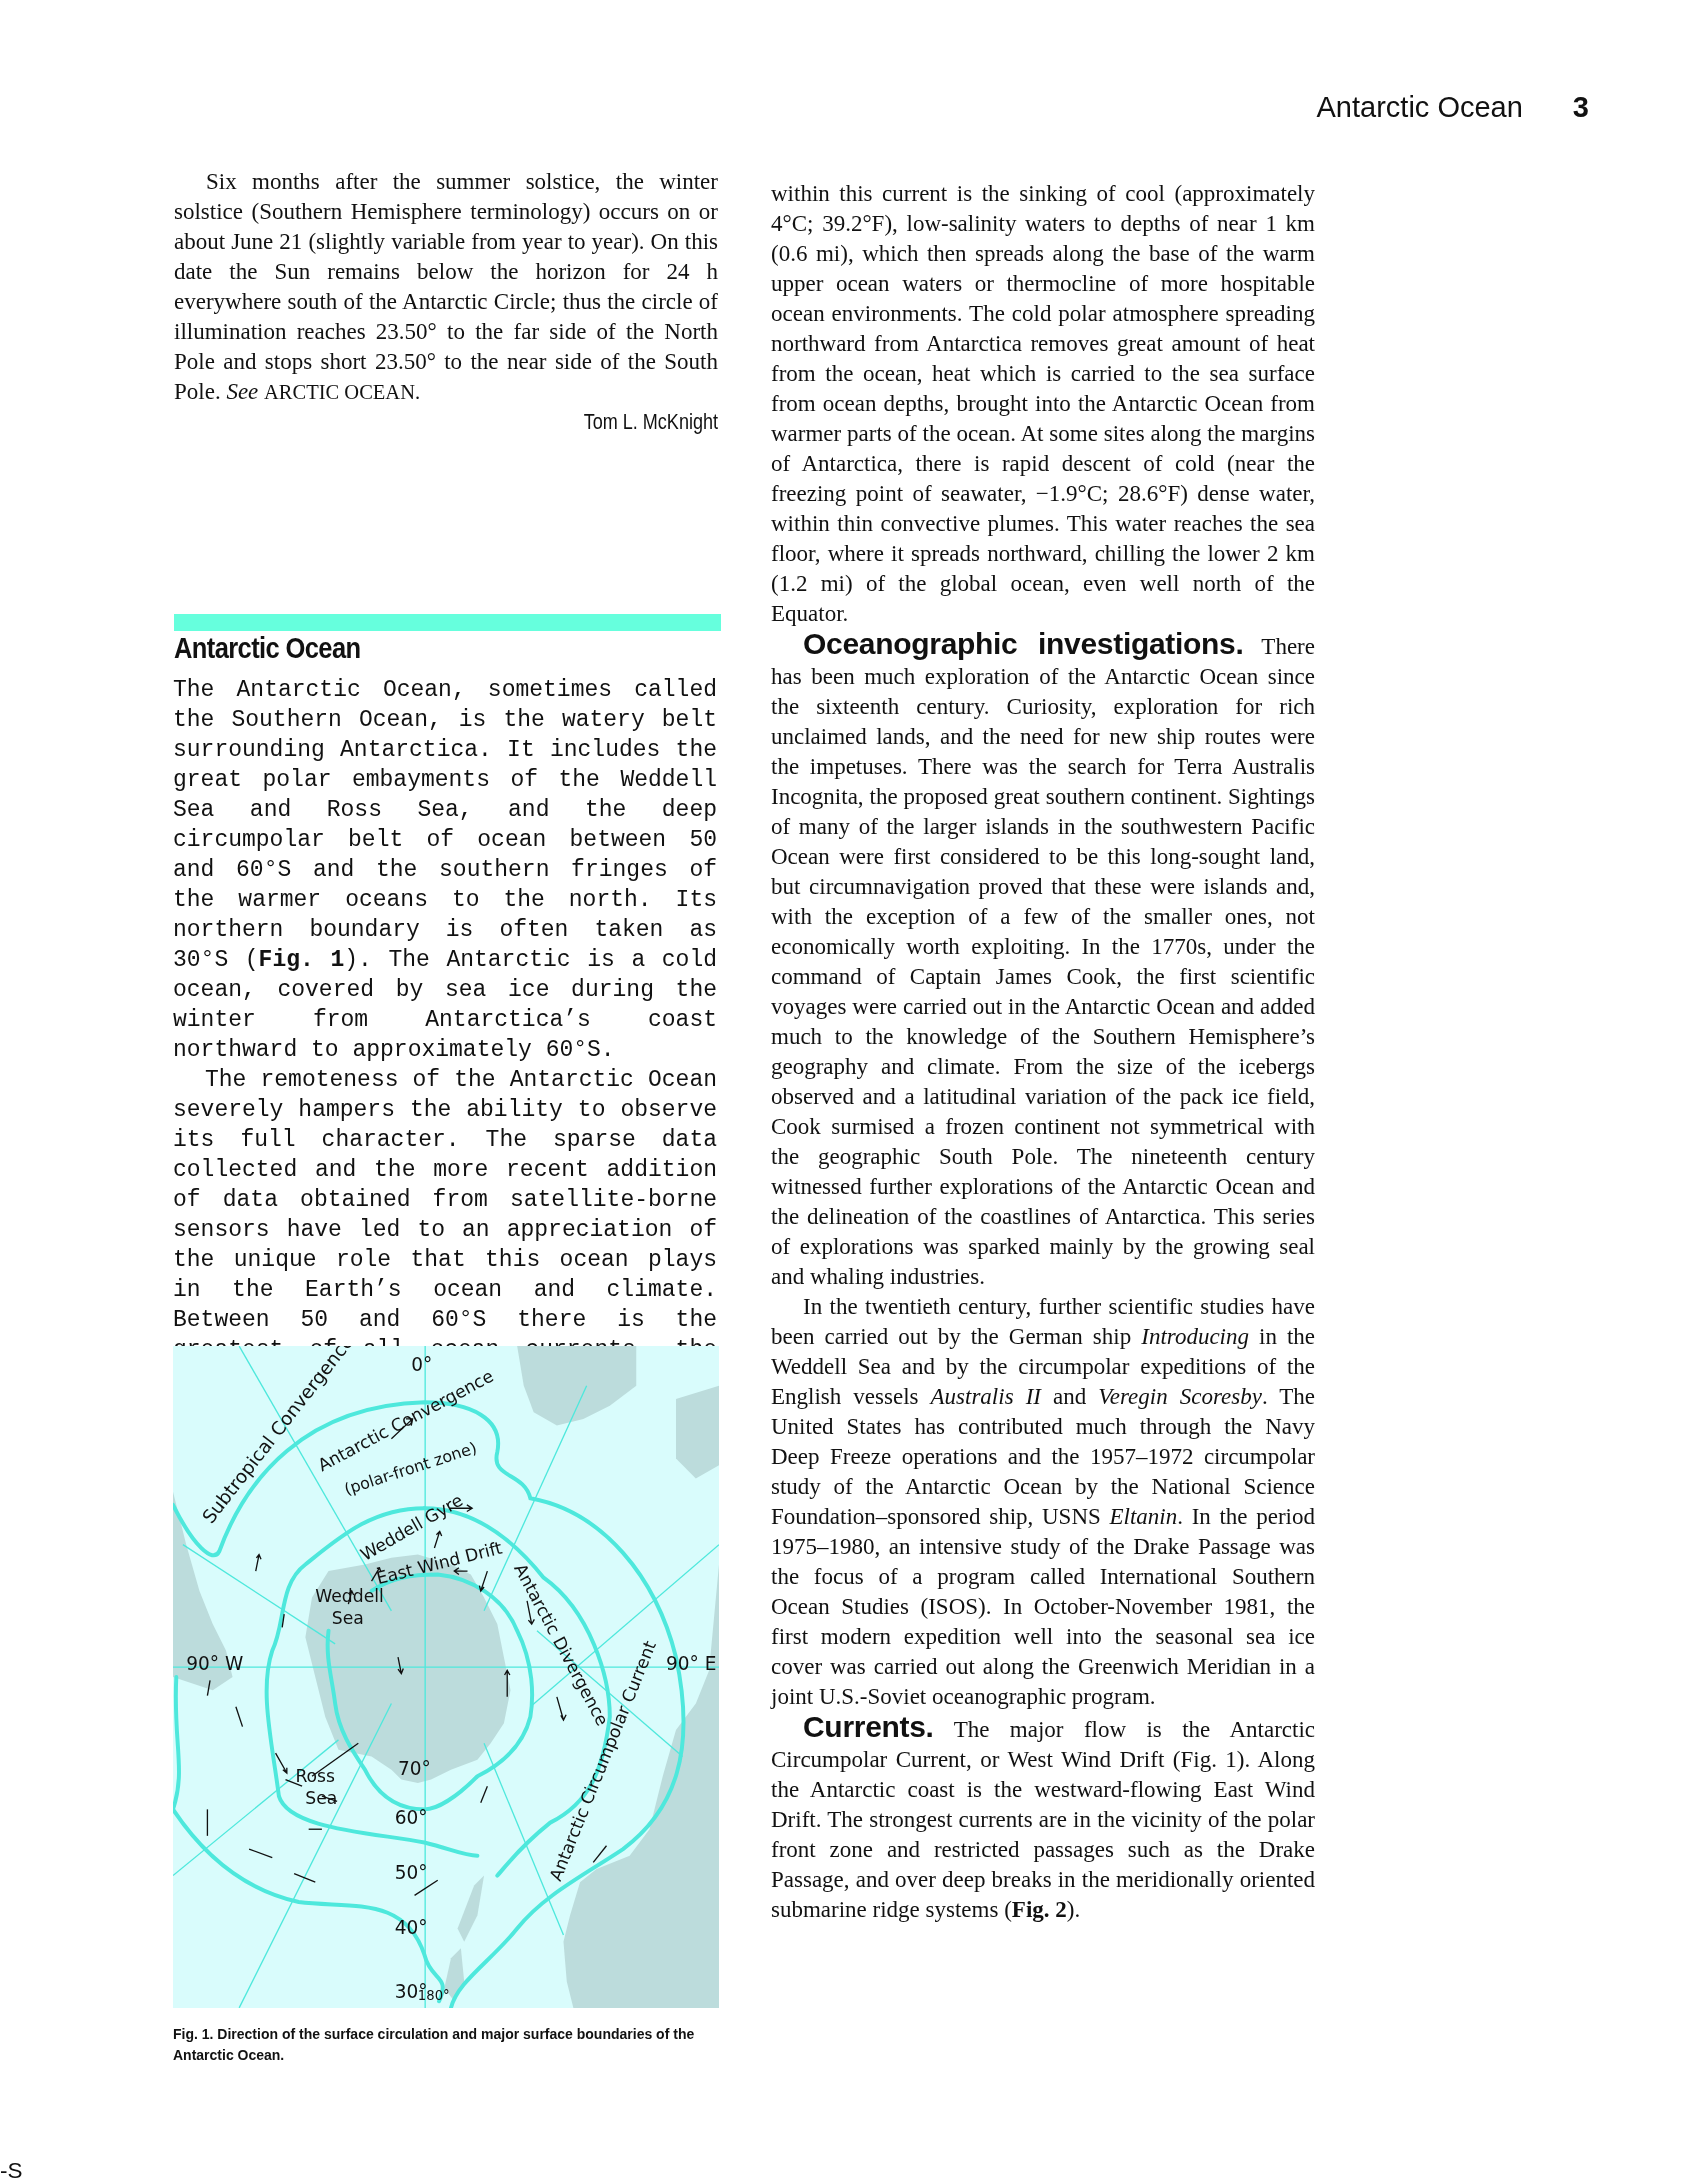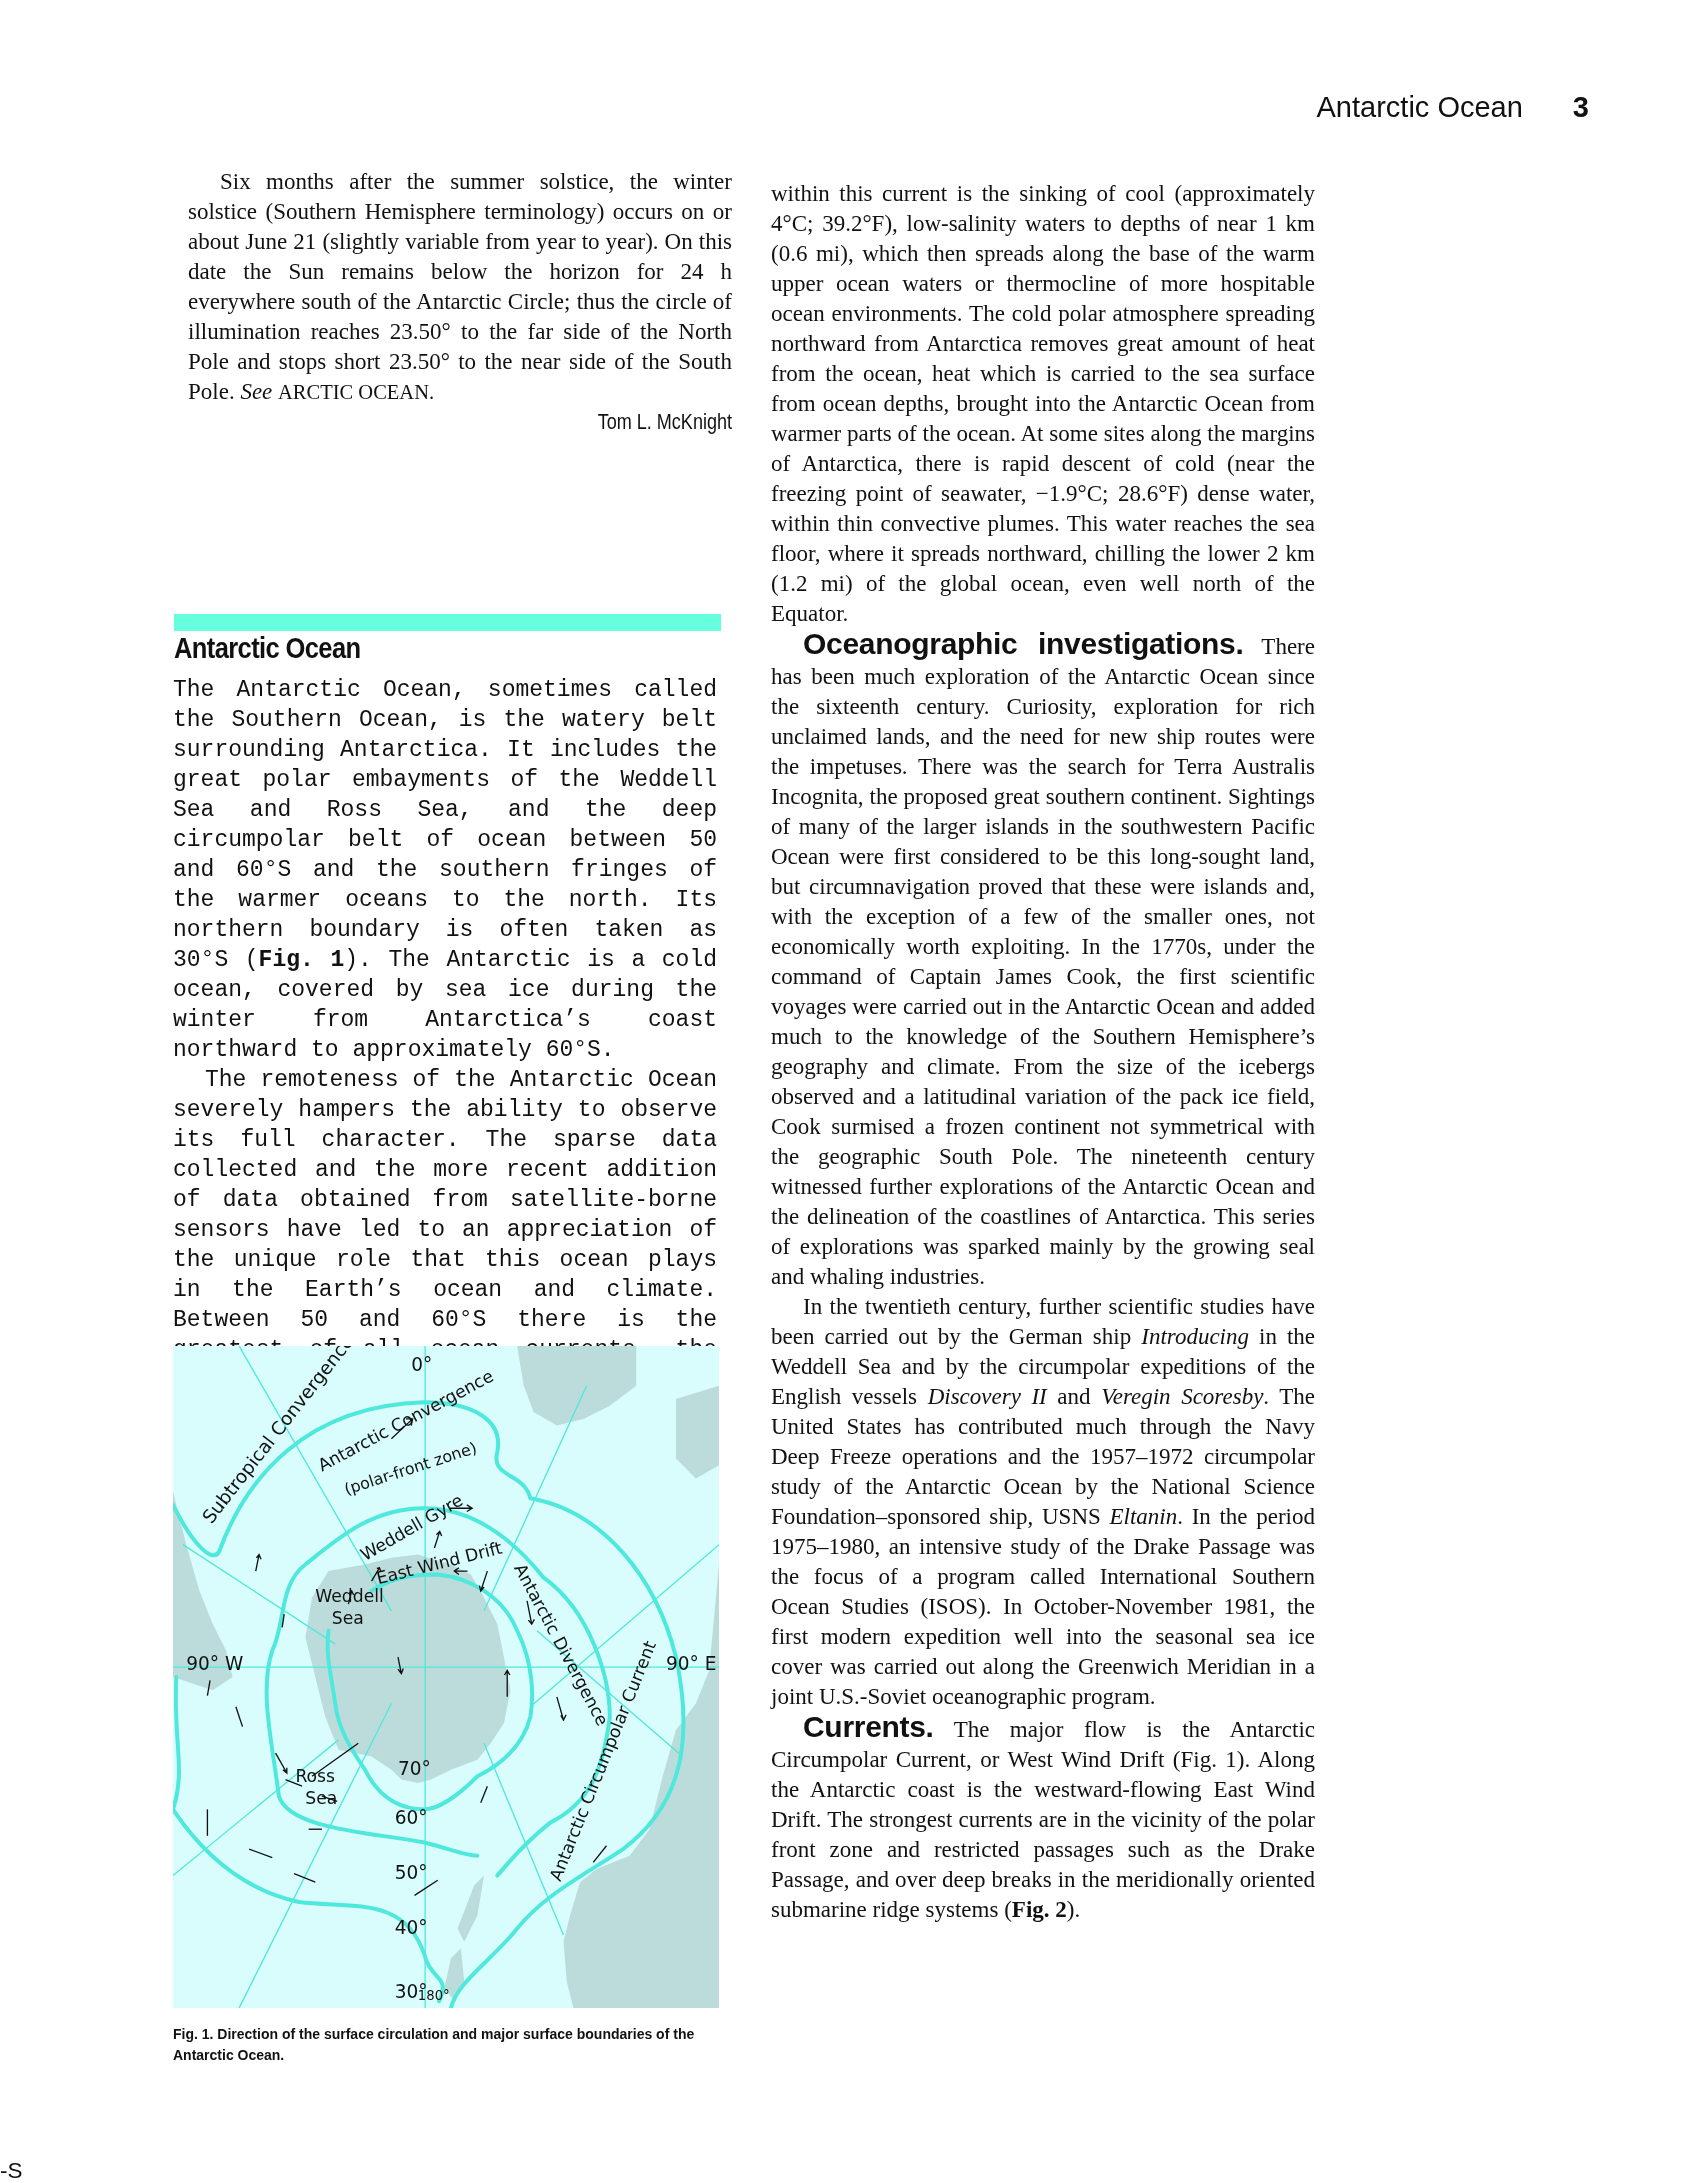--- a/index.html
+++ b/index.html
@@ -2,21 +2,21 @@
 <html style="font-size:10.6px"><head>
 <meta charset="utf-8">
 <style>
   html, body { margin:0; padding:0; background:#ffffff; }
   body { width:1687px; height:2183px; position:relative; overflow:hidden; color:#111; }
   .running-head { position:absolute; top:91px; right:98px; font-family:"Liberation Sans", sans-serif; font-size:29px; color:#111; display:flex; gap:50px; align-items:baseline; }
   .running-head .pg { font-weight:bold; }
   .col { position:absolute; font-family:"Liberation Serif", serif; font-size:23px; line-height:30px; text-align:justify; hyphens:auto; }
   .col p { margin:0; }
   .indent { text-indent:32px; }
-  .left { left:188px; width:544px; top:167px; }
+  .left { left:174px; width:544px; top:167px; }
   .right { left:771px; width:544px; top:179px; }
   .sig { text-align:right; font-family:"Liberation Sans", sans-serif; font-size:22px; transform:scaleX(0.82); transform-origin:right; }
   .runin { font-family:"Liberation Sans", sans-serif; font-weight:bold; font-size:30px; letter-spacing:-0.3px; }
   .runin-light { font-family:"Liberation Sans", sans-serif; font-size:22px; letter-spacing:-0.3px; }
   .teal-bar { position:absolute; left:174px; top:614px; width:547px; height:16.5px; background:#66ffdd; }
   .section-title { position:absolute; left:174px; top:632px; font-family:"Liberation Sans", sans-serif; font-weight:bold; font-size:29px; letter-spacing:-0.7px; transform:scaleX(0.88); transform-origin:left; }
   .left2 { left:173px; width:544px; top:675px;font-family:Liberation Mono, monospace; }
   .figure { position:absolute; left:173px; top:1346px; width:546px; height:662px; background:#d9fcfc; overflow:hidden; }
   .figure svg { position:absolute; left:0; top:0; }
   .caption { position:absolute; left:173px; top:2024px; width:549px; font-family:"Liberation Sans", sans-serif; font-weight:bold; font-size:14px; line-height:21px; }
@@ -148,21 +148,21 @@
 <div class="col right">
   <p>within this current is the sinking of cool (approximately 4°C; 39.2°F), low-salinity waters to depths of near 1 km (0.6 mi), which then spreads along the base of the warm upper ocean waters or thermocline of more hospitable ocean environments. The cold polar atmosphere spreading northward from Antarctica removes great amount of heat from the ocean, heat which is carried to the sea surface from ocean depths, brought into the Antarctic Ocean from warmer parts of the ocean. At some sites along the margins of Antarctica, there is rapid descent of cold (near the freezing point of seawater, −1.9°C; 28.6°F) dense water, within thin convective plumes. This water reaches the sea floor, where it spreads northward, chilling the lower 2 km (1.2 mi) of the global ocean, even well north of the Equator.</p>
   <p class="indent">
     <span class="runin">Oceanographic investigations.</span>
     <span>There has been much exploration of the Antarctic Ocean since the sixteenth century. Curiosity, exploration for rich unclaimed lands, and the need for new ship routes were the impetuses. There was the search for Terra Australis Incognita, the proposed great southern continent. Sightings of many of the larger islands in the southwestern Pacific Ocean were first considered to be this long-sought land, but circumnavigation proved that these were islands and, with the exception of a few of the smaller ones, not economically worth exploiting. In the 1770s, under the command of Captain James Cook, the first scientific voyages were carried out in the Antarctic Ocean and added much to the knowledge of the Southern Hemisphere’s geography and climate. From the size of the icebergs observed and a latitudinal variation of the pack ice field, Cook surmised a frozen continent not symmetrical with the geographic South Pole. The nineteenth century witnessed further explorations of the Antarctic Ocean and the delineation of the coastlines of Antarctica. This series of explorations was sparked mainly by the growing seal and whaling industries.</span>
   </p>
   <p class="indent">
     <span>In the twentieth century, further scientific studies have been carried out by the German ship</span>
     <i>Introducing</i>
     <span>in the Weddell Sea and by the circumpolar expeditions of the English vessels</span>
-    <i>Discovery II</i>
+    <i>Australis II</i>
     <span>and</span>
     <i>Veregin Scoresby</i><span>. The United States has contributed much through the Navy Deep Freeze operations and the 1957–1972 circumpolar study of the Antarctic Ocean by the National Science Foundation–sponsored ship, USNS</span>
     <i>Eltanin</i><span>. In the period 1975–1980, an intensive study of the Drake Passage was the focus of a program called International Southern Ocean Studies (ISOS). In October-November 1981, the first modern expedition well into the seasonal sea ice cover was carried out along the Greenwich Meridian in a joint U.S.-Soviet oceanographic program.</span>
   </p>
   <p class="indent">
     <span class="runin">Currents.</span>
     <span>The major flow is the Antarctic Circumpolar Current, or West Wind Drift (Fig. 1). Along the Antarctic coast is the westward-flowing East Wind Drift. The strongest currents are in the vicinity of the polar front zone and restricted passages such as the Drake Passage, and over deep breaks in the meridionally oriented submarine ridge systems (</span><b>Fig. 2</b><span>).</span>
   </p>
 </div>
 

